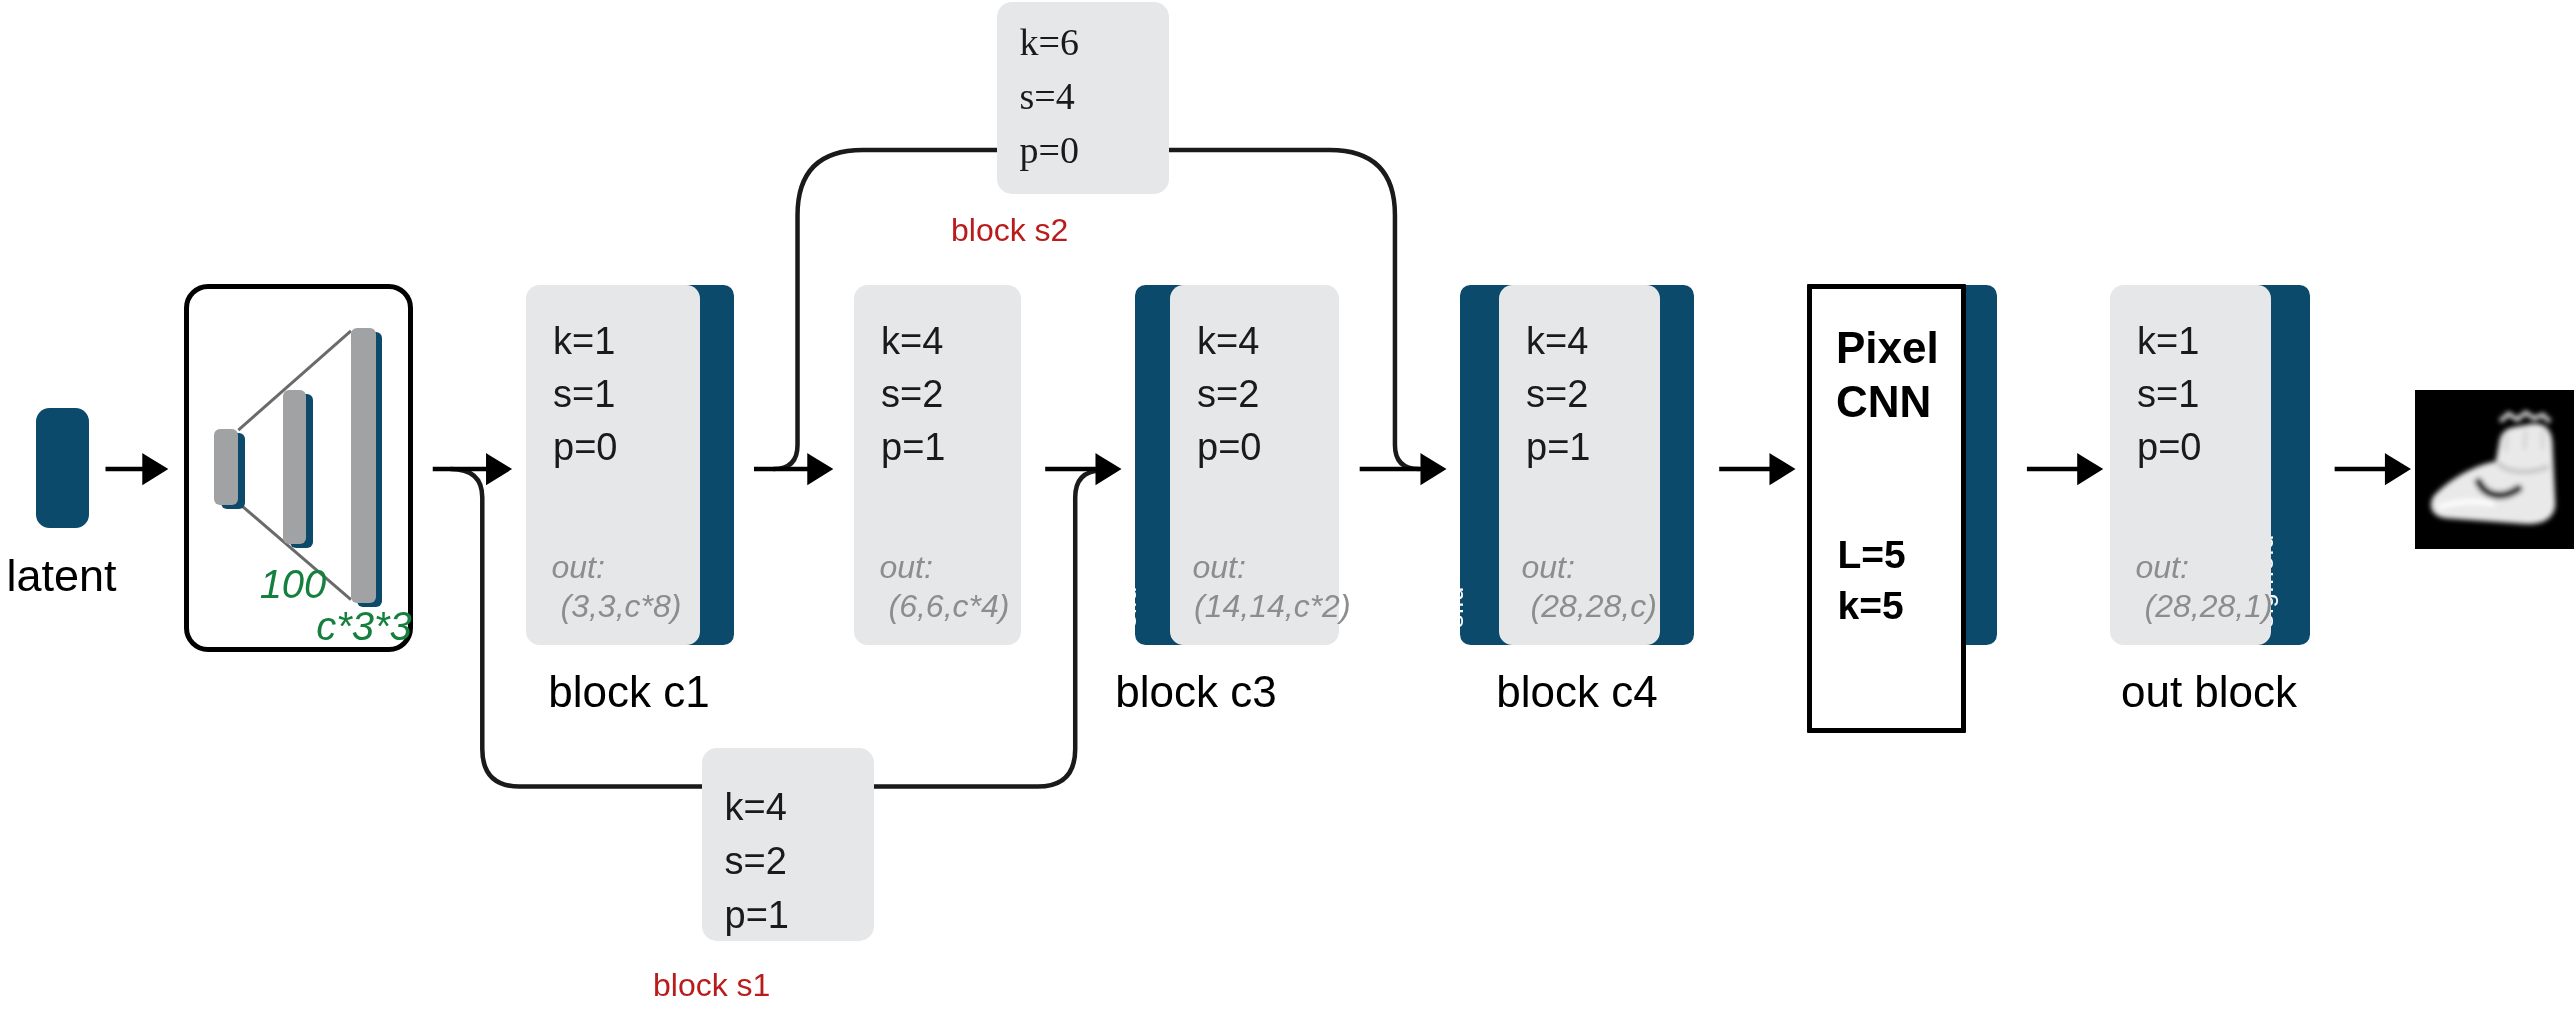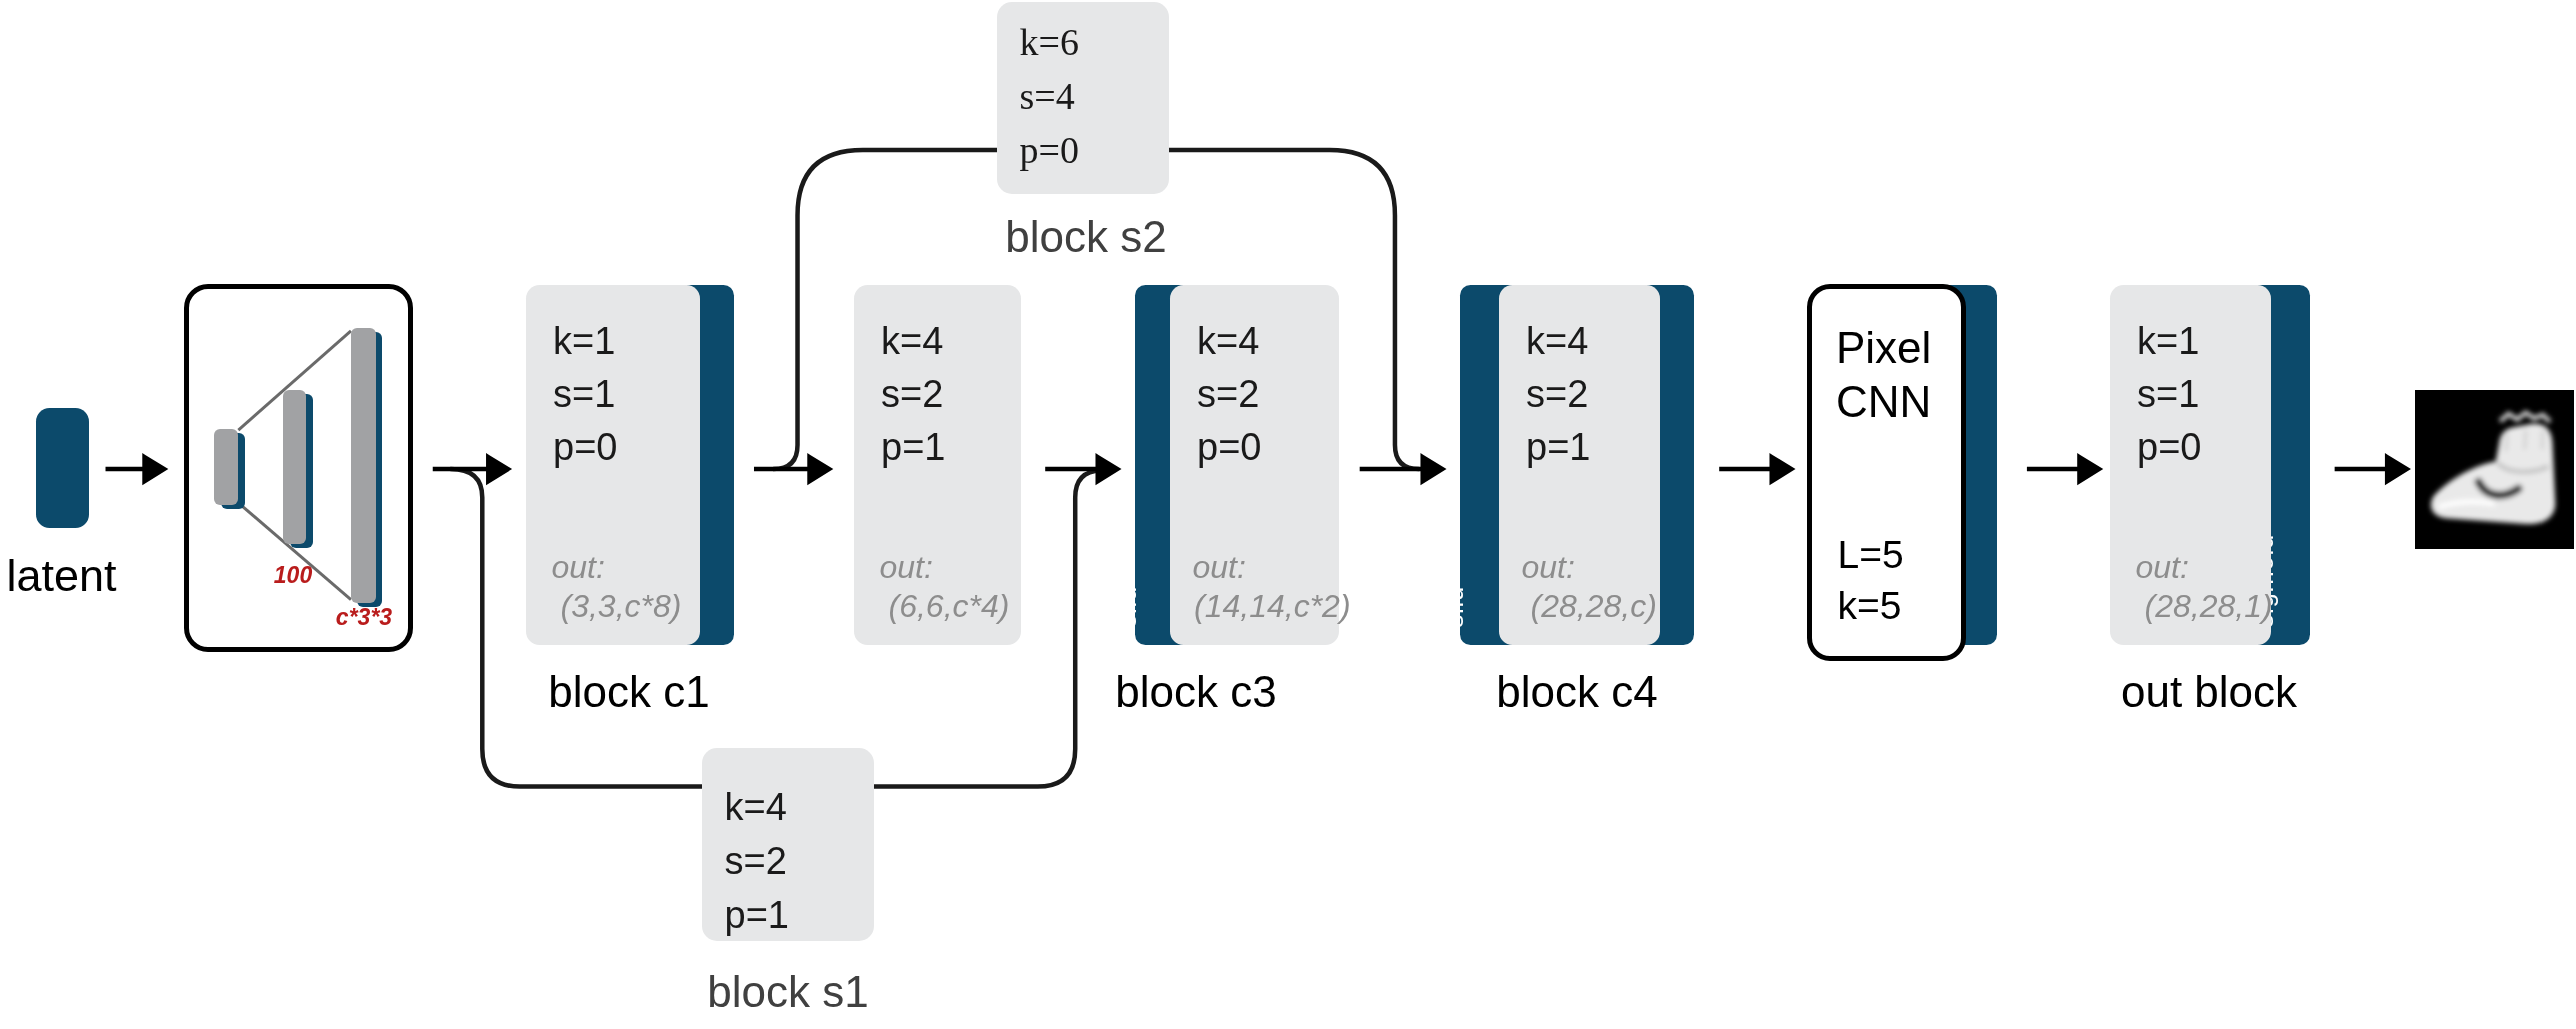--- a/index.html
+++ b/index.html
@@ -43,25 +43,25 @@
     position:absolute;top:667px;width:300px;
     font-size:44px;color:#000;text-align:center;white-space:nowrap;
   }
   .sblock{
     position:absolute;width:172px;
     background:#e6e7e8;border-radius:15px;
   }
   .sblock .params{left:22.5px;font-size:38px;line-height:54px;}
   .slabel{
     position:absolute;width:270px;
-    font-size:44px;color:#404040;text-align:center;white-space:nowrap;
+    font-size:32px;color:#b91c1c;white-space:nowrap;
   }
   .fcbar{position:absolute;border-radius:6px;background:#a1a2a4;}
   .fcsliver{position:absolute;border-radius:6px;background:#0c4a6b;}
-  .itxt{position:absolute;font-style:italic;color:#b91c1c;font-size:23px;text-align:center;white-space:nowrap;font-weight:bold;}
+  .itxt{position:absolute;font-style:italic;color:#15803d;font-size:40px;text-align:center;white-space:nowrap;}
 </style>
 </head>
 <body>
 
 <div id="canvas">
 
   <svg class="layer" width="2576" height="1029" viewBox="0 0 3431 1371">
 
     <path d="M 600 625 Q 642 625 642 663 L 642 998 Q 642 1048 692 1048 L 1382 1048 Q 1432 1048 1432 998 L 1432 663 Q 1432 628 1466 627" fill="none" stroke="#1a1a1a" stroke-width="6" stroke-linecap="round"></path>
 
@@ -163,21 +163,21 @@
     <div class="outinfo" style="left:22.5px;">
       <div>out:</div>
         <div class="shape">(28,28,c)</div>
     </div>
   </div>
   <div class="blabel" style="left:1427px;">block c4</div>
 
   <div class="strip" style="left:1926px;width:71px;">
     <span class="vtext" style="left:43px;">silu</span>
   </div>
-  <div class="abs" style="left:1807px;top:284px;width:159px;height:377px;background:#fff;border:5.3px solid #000;border-radius:23px;box-sizing:border-box;">
+  <div class="abs" style="left:1807px;top:284px;width:159px;height:449px;background:#fff;border:5.3px solid #000;border-radius:1px;box-sizing:border-box;font-weight:bold;">
     <div class="abs" style="left:24px;top:32px;font-size:44px;line-height:54px;color:#000;">
       <div>Pixel</div>
         <div>CNN</div>
     </div>
     <div class="abs" style="left:25.5px;top:240px;font-size:39px;line-height:51px;color:#000;">
       <div>L=5</div>
         <div>k=5</div>
     </div>
   </div>
 

